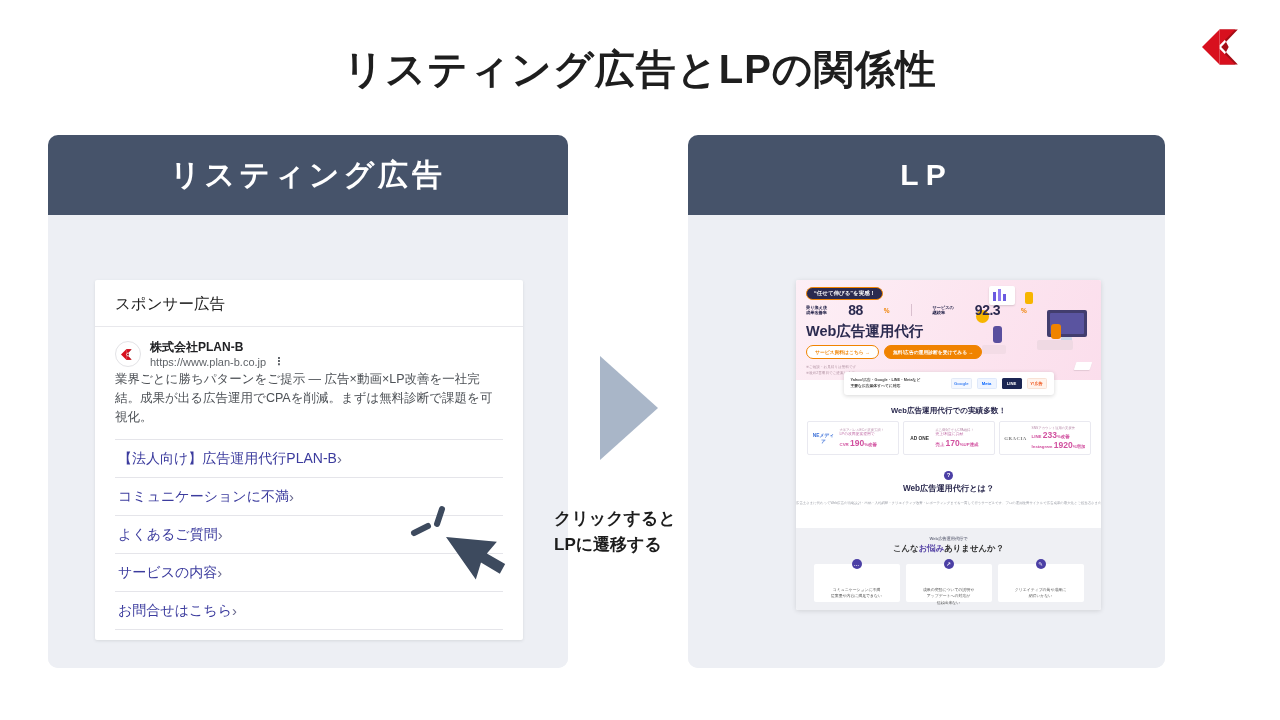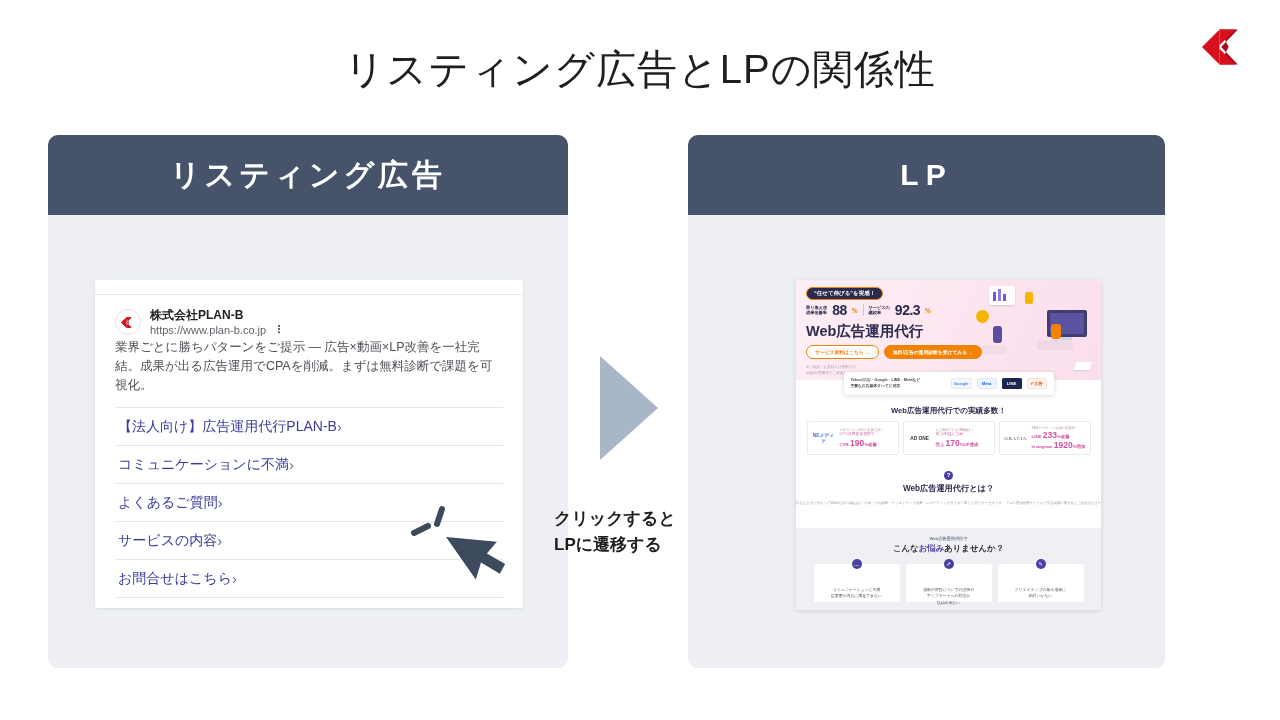--- a/index.html
+++ b/index.html
@@ -2,21 +2,21 @@
 <html><head>
 <meta charset="utf-8">
 <style>
   * { margin:0; padding:0; box-sizing:border-box; }
   html,body { width:1280px; height:720px; background:#ffffff; overflow:hidden;
     font-family:"Liberation Sans","DejaVu Sans",sans-serif; }
   .slide { position:relative; width:1280px; height:720px; background:#fff; }
 
   
   .page-title { position:absolute; top:42px; left:0; width:100%; text-align:center;
-    font-size:40px; font-weight:400; color:#1e1e1e; letter-spacing:1px; }
+    font-size:40px; font-weight:700; color:#1e1e1e; letter-spacing:1px; }
   .brand-logo { position:absolute; top:26px; right:28px; width:50px; height:42px; }
 
   
   .panel { position:absolute; top:135px; height:533px; border-radius:10px; overflow:visible;
     background:#edeff4; }
   .panel-left  { left:48px;  width:520px; }
   .panel-right { left:688px; width:477px; }
   .panel-head { position:absolute; top:0; left:0; right:0; height:80px; background:#46536a;
     border-radius:10px 10px 0 0; display:flex; align-items:center; justify-content:center; }
   .panel-head span { color:#fff; font-size:30px; font-weight:700; letter-spacing:4px; }
@@ -56,21 +56,21 @@
     font-size:17px; font-weight:800; color:#1d1d1d; line-height:1.55; white-space:pre-line;margin-top:40px; }
 
   
   .lp { position:absolute; left:108px; top:65px; width:305px; height:330px; background:#fff;
     border-radius:2px; box-shadow:0 1px 5px rgba(0,0,0,.12); overflow:hidden; font-weight:400; }
 
   .lp-hero { position:absolute; left:0; top:0; right:0; height:100px; overflow:hidden;
     background:linear-gradient(115deg,#fdeff6 0%,#fce4ef 60%,#fbdeec 100%); }
   .lp-badge { position:absolute; left:10px; top:7px; background:#2b2a4f; color:#fff;
     font-size:5.5px; font-weight:700; padding:2px 7px; border-radius:8px; border:1px solid #f08300; }
-  .lp-stats { position:absolute; left:10px; top:22px; display:flex; align-items:center; gap:5px; }
+  .lp-stats { position:absolute; left:10px; top:22px; display:flex; align-items:center; gap:21px; }
   .stat-label { font-size:4.2px; font-weight:700; color:#2b2a4f; line-height:1.3; white-space:pre-line; }
   .stat-val { font-size:14px; font-weight:900; color:#2b2a4f; letter-spacing:-.5px; }
   .stat-unit { font-size:6.5px; font-weight:900; color:#f08300; }
   .stat-div { width:1px; height:12px; background:#d9bfce; }
   .lp-title { position:absolute; left:10px; top:42px; font-size:14.5px; font-weight:900; color:#2b2a4f; }
   .lp-ctas { position:absolute; left:10px; top:65px; display:flex; gap:5px; }
   .cta { font-size:4.8px; font-weight:700; border-radius:9px; padding:3px 8px; white-space:nowrap; cursor:pointer; }
   .cta-secondary { background:#fff; color:#f08300; border:1px solid #f08300; }
   .cta-primary { background:#f08300; color:#fff; border:1px solid #f08300; }
   .lp-fineprint { position:absolute; left:10px; top:84px; font-size:3.6px; color:#b394a4; line-height:1.7; white-space:pre-line; }
@@ -147,20 +147,21 @@
     <polygon points="21,1 40,1 21,20" fill="#d8101e"></polygon>
     <polygon points="21,43 40,43 21,24" fill="#d8101e"></polygon>
   </svg>
 
   <section class="panel panel-left">
     <div class="panel-head">
       <span>リスティング広告</span>
     </div>
     <div class="panel-body">
       <div class="serp-card">
+        <div class="sponsored">スポンサー広告</div>
         <div class="serp-divider"></div>
         <div class="ad-head">
           <div class="favicon">
             <svg width="15" height="13" viewBox="0 0 60 44">
               <polygon points="21,1 43,1 23,22 43,43 21,43 32,22" fill="#a50d16"></polygon>
               <polygon points="0,22 21,1 21,43" fill="#d8101e"></polygon>
               <polygon points="21,1 40,1 21,20" fill="#d8101e"></polygon>
               <polygon points="21,43 40,43 21,24" fill="#d8101e"></polygon>
             </svg>
           </div>

